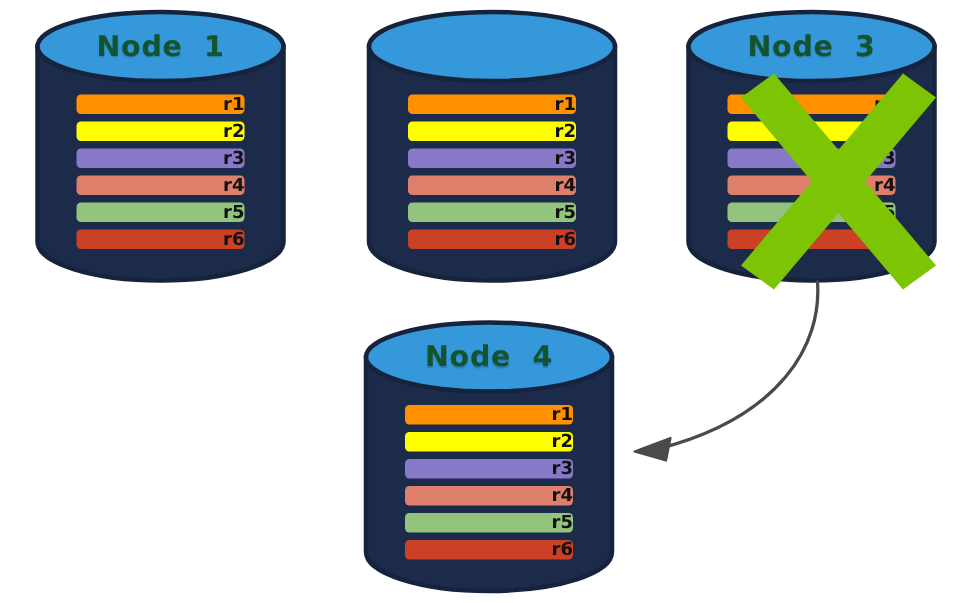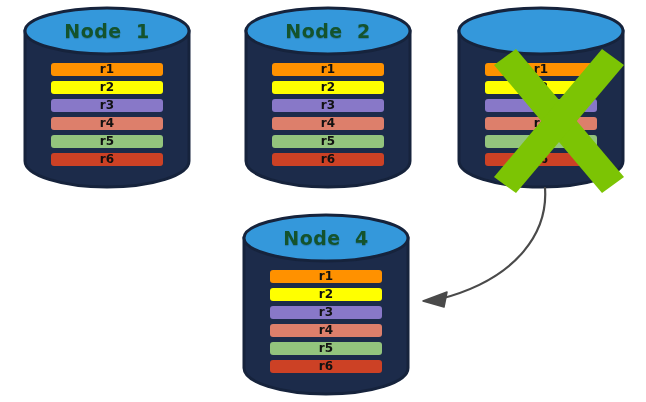--- a/index.html
+++ b/index.html
@@ -42,21 +42,21 @@
     left: 0;
     width: 100%;
   }
   .bar {
     position: relative;
     margin: 0 auto;
     border-radius: 3px;
     font-size: 12px;
     font-weight: bold;
     color: #111111;
-    text-align: center;
+    text-align: right;
     line-height: 13px;
     height: 13px;
     box-sizing: border-box;
   }
   .bar + .bar {
     margin-top: 5px;
   }
   .x-mark {
     position: absolute;
     pointer-events: none;
@@ -89,36 +89,36 @@
         <div class="bar" style="background: rgb(147, 196, 125); width: 112px;">r5</div>
         <div class="bar" style="background: rgb(204, 65, 37); width: 112px;">r6</div>
       </div>
   </div>
 
   <div class="node" id="node-2-el" style="left:243px; top:5px; width:170px; height:182px;">
     <svg width="170" height="182" viewBox="0 0 170 182">
       <path d="M3,26 L3,156 A82,26 0 0 0 167,156 L167,26 Z" fill="#1C2B4A" stroke="#16233C" stroke-width="3"></path>
       <ellipse cx="85" cy="26" rx="82" ry="23" fill="#3498DB" stroke="#16233C" stroke-width="3"></ellipse>
     </svg>
-    <div class="node-title" style="top:15px;">Node  2</div>
     <div class="bars" style="top:58px;">
         <div class="bar" style="background: rgb(255, 145, 0); width: 112px;">r1</div>
         <div class="bar" style="background: rgb(255, 255, 0); width: 112px;">r2</div>
         <div class="bar" style="background: rgb(136, 120, 200); width: 112px;">r3</div>
         <div class="bar" style="background: rgb(221, 127, 107); width: 112px;">r4</div>
         <div class="bar" style="background: rgb(147, 196, 125); width: 112px;">r5</div>
         <div class="bar" style="background: rgb(204, 65, 37); width: 112px;">r6</div>
       </div>
   </div>
 
   <div class="node" id="node-3-el" style="left:456px; top:5px; width:170px; height:182px;">
     <svg width="170" height="182" viewBox="0 0 170 182">
       <path d="M3,26 L3,156 A82,26 0 0 0 167,156 L167,26 Z" fill="#1C2B4A" stroke="#16233C" stroke-width="3"></path>
       <ellipse cx="85" cy="26" rx="82" ry="23" fill="#3498DB" stroke="#16233C" stroke-width="3"></ellipse>
     </svg>
+    <div class="node-title" style="top:15px;">Node  3</div>
     <div class="bars" style="top:58px;">
         <div class="bar" style="background: rgb(255, 145, 0); width: 112px;">r1</div>
         <div class="bar" style="background: rgb(255, 255, 0); width: 112px;">r2</div>
         <div class="bar" style="background: rgb(136, 120, 200); width: 112px;">r3</div>
         <div class="bar" style="background: rgb(221, 127, 107); width: 112px;">r4</div>
         <div class="bar" style="background: rgb(147, 196, 125); width: 112px;">r5</div>
         <div class="bar" style="background: rgb(204, 65, 37); width: 112px;">r6</div>
       </div>
     <svg class="x-mark" width="130" height="145" viewBox="0 0 130 145" style="left:38px; top:44px;">
       <g fill="#7CC404">

